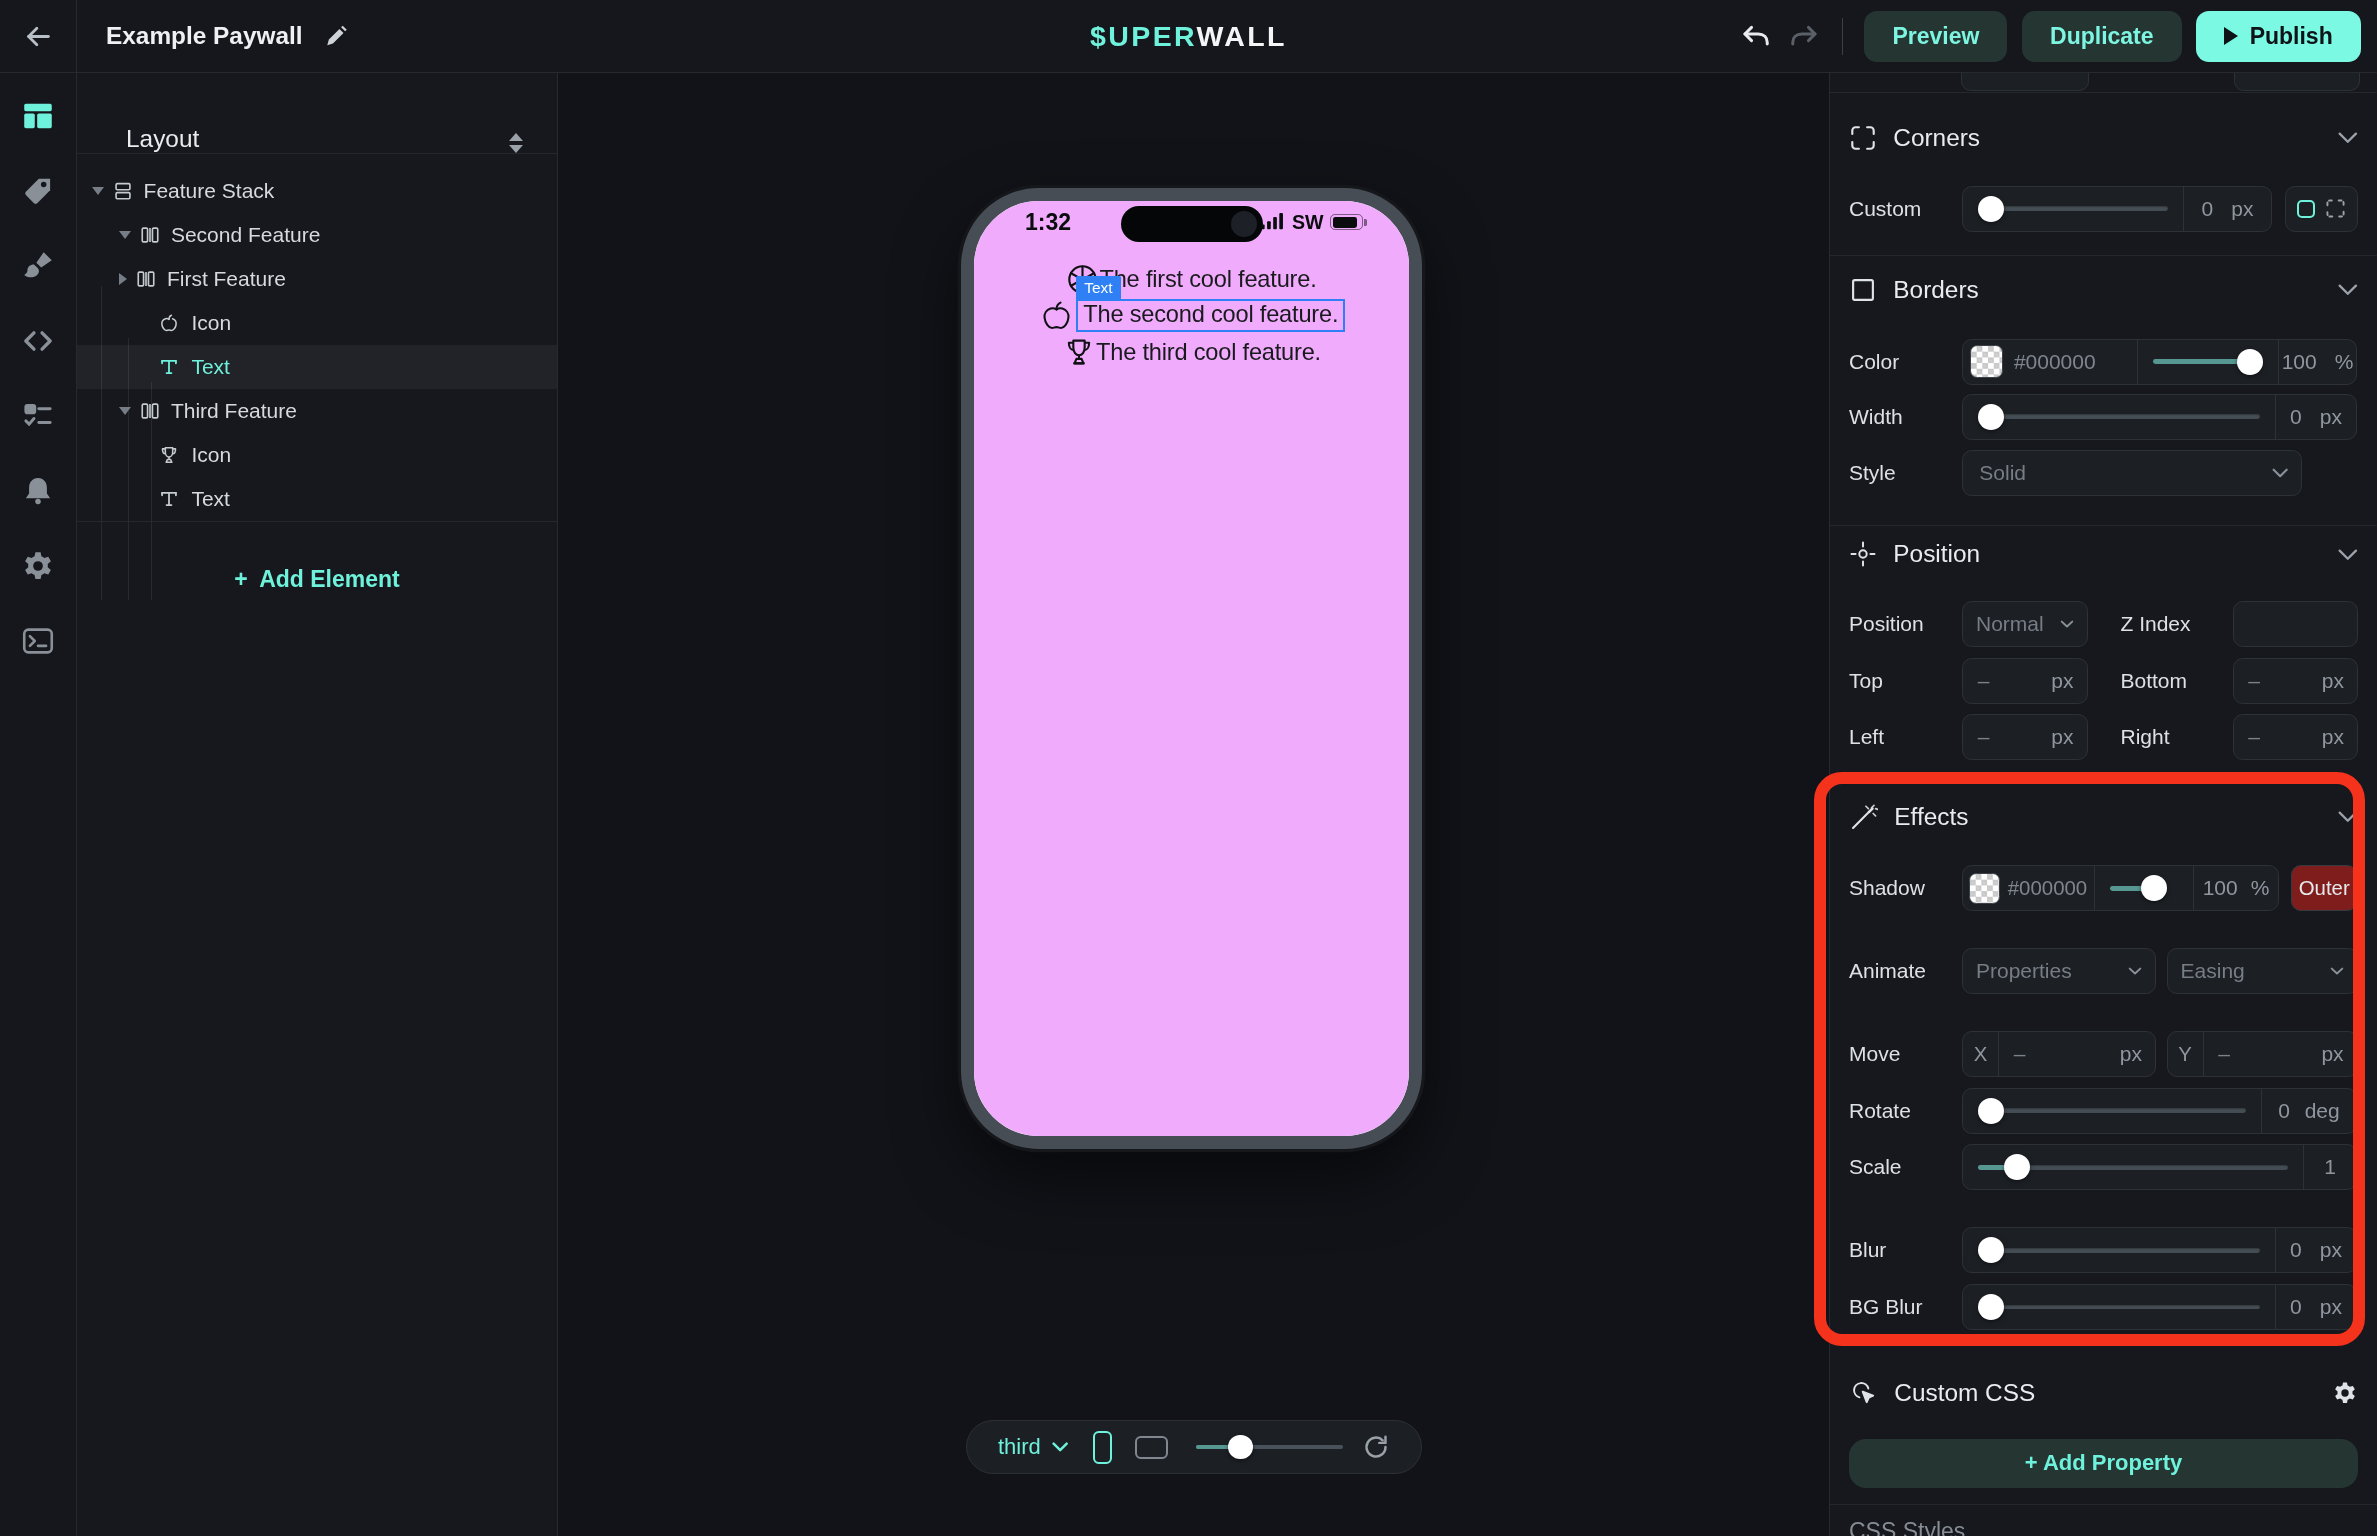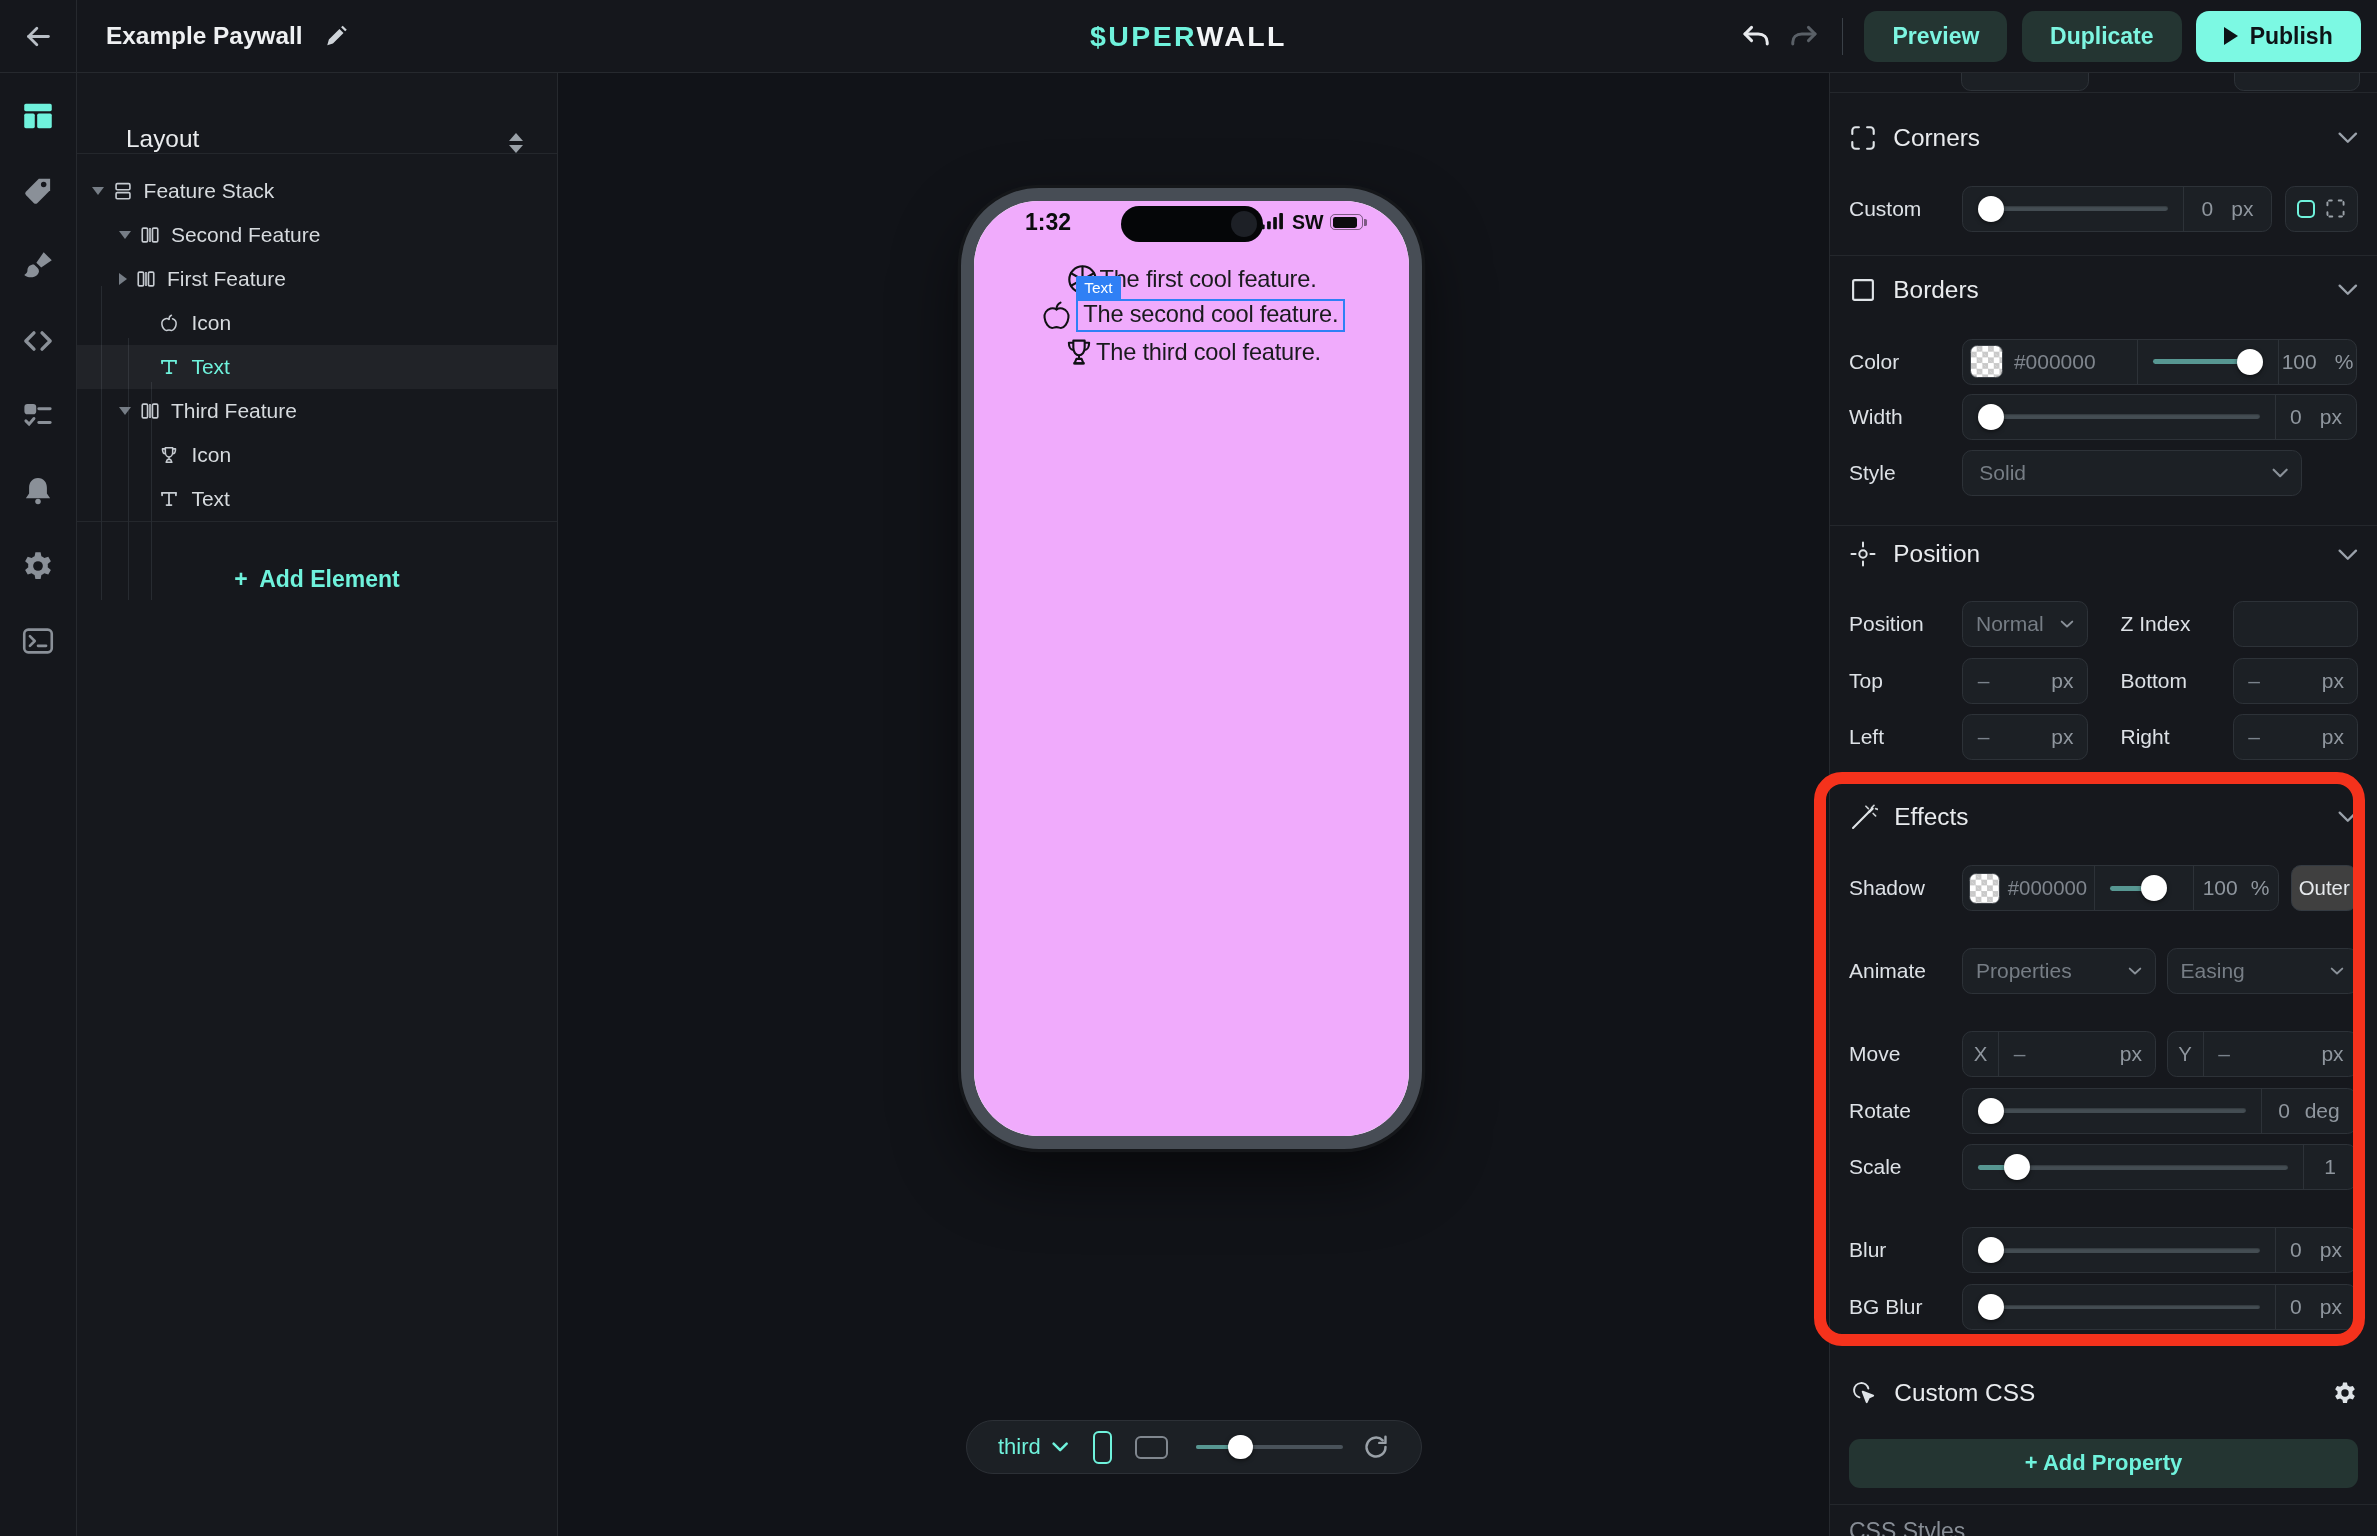--- a/index.html
+++ b/index.html
@@ -105,22 +105,22 @@
   .val{display:flex;align-items:center;justify-content:center;gap:18px;font-size:21px;color:var(--unit)}
   .checker{width:33px;height:33px;flex:none;border-radius:7.3px;margin:0 11.4px 0 6.5px;border:0.8px solid #3a3f45;background-color:#fff;background-image:linear-gradient(45deg,#c9c9c9 25%,transparent 25%,transparent 75%,#c9c9c9 75%),linear-gradient(45deg,#c9c9c9 25%,transparent 25%,transparent 75%,#c9c9c9 75%);background-size:11.4px 11.4px;background-position:0 0,5.7px 5.7px}
   .hexv{font-size:21px;color:#7f858d}
   .dd-text{font-size:21px;color:var(--dim);margin-left:16.3px}
   .dd-chev{margin-left:auto;margin-right:13px;display:flex;color:#8a9199}
   .dash{font-size:21px;color:#7a828b;margin-left:14.7px}
   .u-right{margin-left:auto;margin-right:13px;font-size:21px;color:var(--unit)}
   .prefix{width:36px;flex:none;height:100%;display:flex;align-items:center;justify-content:center;font-size:20.4px;color:var(--unit);border-right:0.8px solid var(--input-border)}
   .corner-toggle{width:73px;margin-left:13px;display:flex;align-items:center;justify-content:center;gap:10.6px;cursor:pointer}
   .c-uni{width:18px;height:18px;border:2.4px solid var(--accent);border-radius:4.9px}
-  .outer-btn{width:66px;height:46px;margin-left:12.2px;background:#404040;border:0.8px solid #343a41;border-radius:9.8px;display:flex;align-items:center;justify-content:center;font-size:20.4px;color:#e6e9ec;cursor:pointer}
-  .add-prop{height:49px;background:#243532;border-radius:11px;display:flex;align-items:center;justify-content:center;color:var(--accent);font-size:22px;font-weight:700;cursor:pointer}
+  .outer-btn{width:66px;height:46px;margin-left:12.2px;background:#7f1d1d;border:0.8px solid #343a41;border-radius:9.8px;display:flex;align-items:center;justify-content:center;font-size:20.4px;color:#e6e9ec;cursor:pointer}
+  .add-prop{height:49px;background:#243532;border-radius:17px;display:flex;align-items:center;justify-content:center;color:var(--accent);font-size:22px;font-weight:700;cursor:pointer}
   .css-styles{font-size:23px;color:#878d95;margin-top:13px}
   .gear-btn{margin-left:auto;display:flex;color:#dfe3e7;cursor:pointer;font-size:29px;line-height:1}
 
   
   .annotation{position:absolute;left:1814px;top:772px;width:551px;height:574px;border:12.2px solid var(--red);border-radius:28px;z-index:40;pointer-events:none}
 
   svg{display:block}
   .mt7{margin-top:5.7px}.mt11{margin-top:9px}.mt13{margin-top:10.6px}
   .mt20{margin-top:16.3px}.mt27{margin-top:22px}.mt28{margin-top:23px}.mt29{margin-top:23.6px}
   .mt31{margin-top:25px}.mt32{margin-top:26px}.mt35{margin-top:28.5px}.mt42{margin-top:34px}

